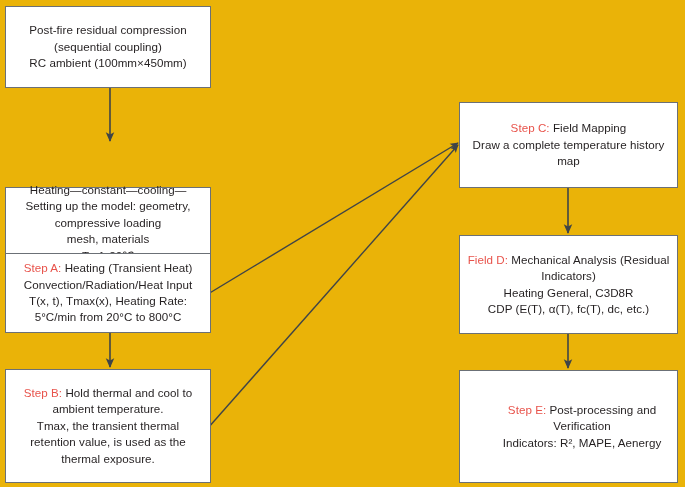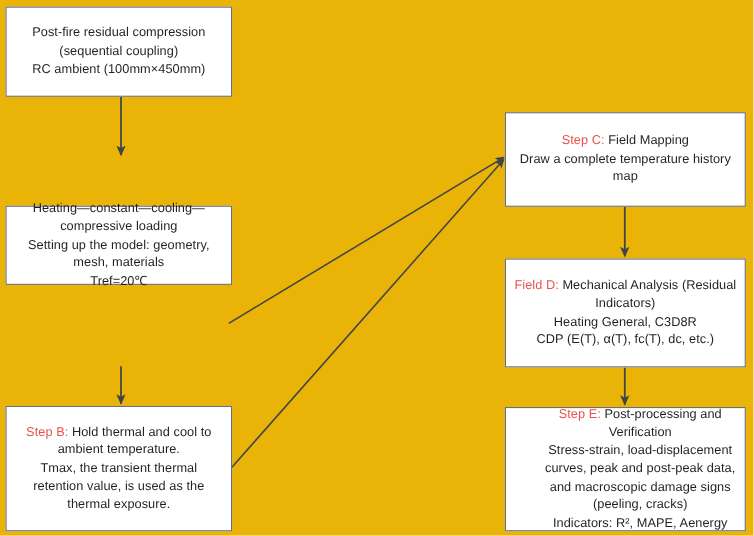--- a/index.html
+++ b/index.html
@@ -83,42 +83,47 @@
   </svg>
 
   <div class="node" style="left:5px; top:6px; width:206px; height:82px;">
     <span class="line">Post-fire residual compression</span>
     <span class="line">(sequential coupling)</span>
     <span class="line">RC ambient (100mm×450mm)</span>
   </div>
 
   <div class="node" style="left:5px; top:143px; width:206px; height:72px;margin-top:44px;">
     <span class="line">Heating—constant—cooling—</span>
+    <span class="line">Setting up the model: geometry,</span>
     <span class="line">compressive loading</span>
-    <span class="line">Setting up the model: geometry,</span>
     <span class="line">mesh, materials</span>
     <span class="line">Tref=20℃</span>
   </div>
 
+  <div class="node" style="left:5px; top:253px; width:206px; height:80px;">
+    <span class="line"><span class="steplabel">Step A:</span><span> Heating (Transient Heat)</span></span>
+    <span class="line">Convection/Radiation/Heat Input</span>
+    <span class="line">T(x, t), Tmax(x), Heating Rate:</span>
+    <span class="line">5°C/min from 20°C to 800°C</span>
+  </div>
 
   <div class="node" style="left:5px; top:369px; width:206px; height:114px;">
     <span class="wrapline"><span class="steplabel">Step B:</span><span> Hold thermal and cool to ambient temperature.</span></span>
     <span class="wrapline">Tmax, the transient thermal retention value, is used as the thermal exposure.</span>
   </div>
 
   <div class="node" style="left:459px; top:102px; width:219px; height:86px;">
     <span class="line"><span class="steplabel">Step C:</span><span> Field Mapping</span></span>
     <span class="wrapline">Draw a complete temperature history map</span>
   </div>
 
   <div class="node" style="left:459px; top:235px; width:219px; height:99px;">
     <span class="wrapline"><span class="steplabel">Field D:</span><span> Mechanical Analysis (Residual Indicators)</span></span>
     <span class="line">Heating General, C3D8R</span>
     <span class="line">CDP (E(T), α(T), fc(T), dc, etc.)</span>
   </div>
 
   <div class="node" style="left:459px; top:370px; width:219px; height:113px;padding-left:34px;">
     <span class="wrapline"><span class="steplabel">Step E:</span><span> Post-processing and Verification</span></span>
-    <span class="wrapline">Stress-strain, load-displacement curves, peak and post-peak data, and macroscopic damage signs (peeling, cracks)</span>
     <span class="line">Indicators: R², MAPE, Aenergy</span>
   </div>
 
 </div>
 
 </body></html>

